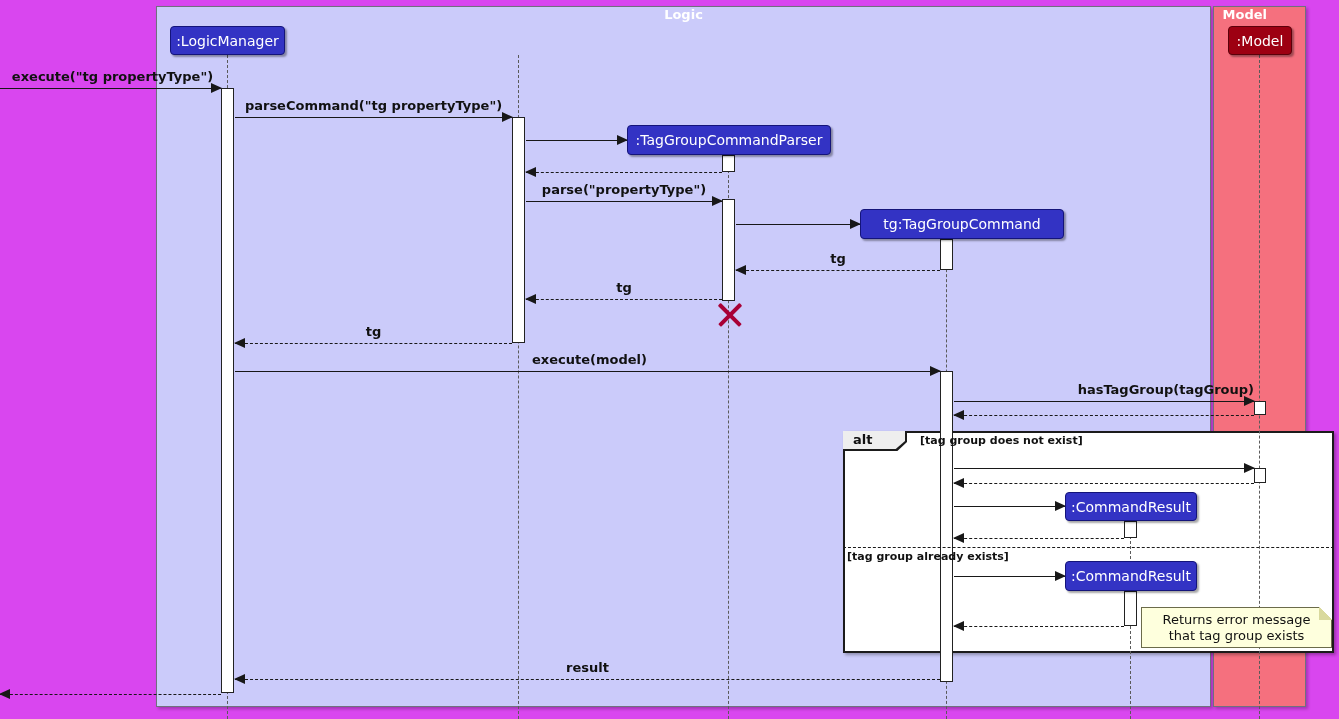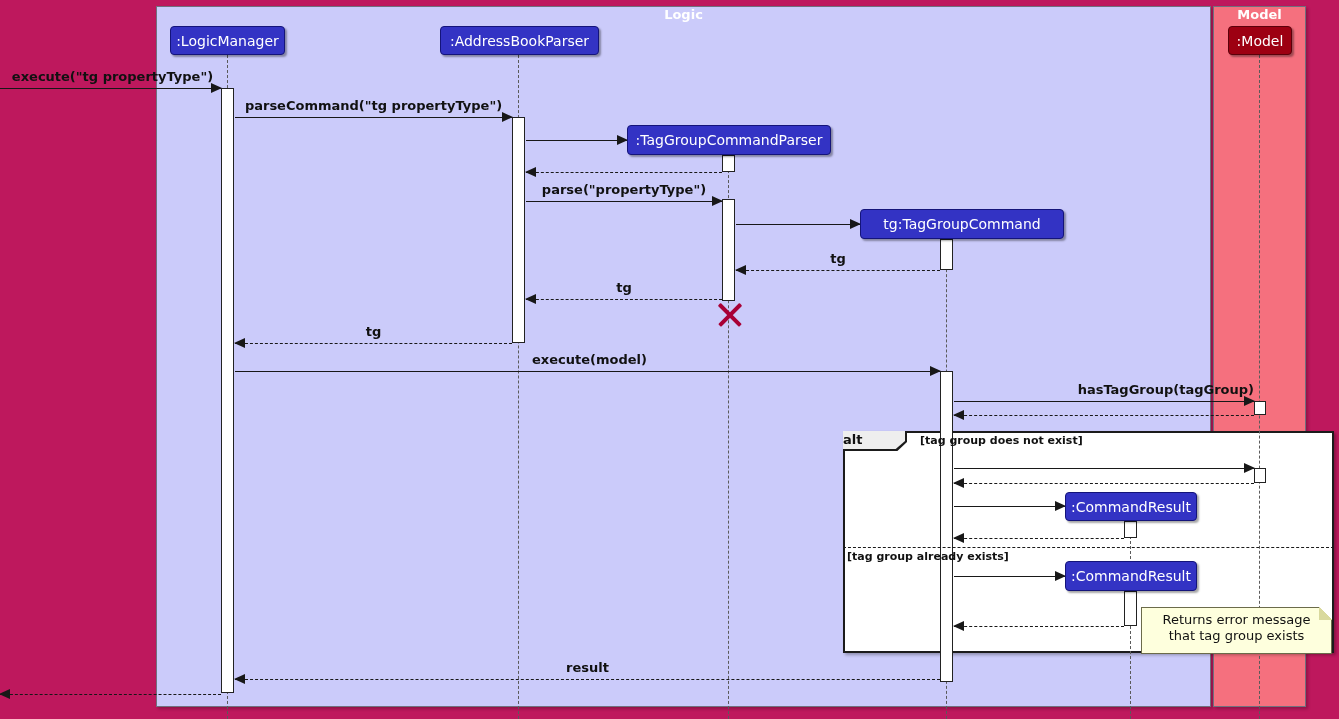--- a/index.html
+++ b/index.html
@@ -1,16 +1,16 @@
 <!DOCTYPE html>
 <html style="--logic-frame-bg: #CBCBFA; --model-frame-bg: #F5707E; --participant-bg: #3333C4; --participant-border: #14147A; --model-participant-bg: #9D0012; --model-participant-border: #5C000A; --activation-bg: #FFFFFF; --arrow-color: #181818; --lifeline-color: #5A5A5A; --alt-bg: #FFFFFF; --alt-border: #1B1B1B; --alt-label-bg: #EEEEEE; --note-bg: #FEFFDD; --note-border: #6B6B4A; --destroy-x: #A80036; --frame-title-color: #FFFFFF;"><head>
 <meta charset="utf-8">
 <style>
   html,body{margin:0;padding:0;background:#ffffff;}
-  #stage{position:relative;width:1339px;height:719px;background:#be185d;overflow:hidden;
+  #stage{position:relative;width:1339px;height:719px;background:#d946ef;overflow:hidden;
          font-family:"DejaVu Sans",sans-serif;}
 
   .sys-frame{position:absolute;border:1px solid #70707e;box-shadow:2px 2px 3px rgba(0,0,0,.25);
              box-sizing:border-box;z-index:1;}
   .frame-title{position:absolute;z-index:2;color:var(--frame-title-color);
                font-size:13px;font-weight:bold;text-align:center;}
 
   .lifeline{position:absolute;width:0;border-left:1.5px dashed var(--lifeline-color);z-index:3;}
 
   .activation{position:absolute;background:var(--activation-bg);border:1.5px solid #222;
@@ -31,21 +31,21 @@
                background:var(--participant-bg);border:1.5px solid var(--participant-border);
                border-radius:4px;color:#fff;font-size:14px;white-space:nowrap;
                box-shadow:2px 2px 2px rgba(0,0,0,.35);box-sizing:border-box;z-index:7;}
   .participant.model-p{background:var(--model-participant-bg);border-color:var(--model-participant-border);}
 
   .alt-frame{position:absolute;background:var(--alt-bg);border:2px solid var(--alt-border);
              box-shadow:2px 2px 3px rgba(0,0,0,.3);box-sizing:border-box;z-index:2;}
   .alt-op{position:absolute;z-index:4;clip-path:polygon(0 0,100% 0,100% 55%,85% 100%,0 100%);}
   .alt-op.outer{background:var(--alt-border);}
   .alt-op.inner{background:var(--alt-label-bg);font-size:13px;font-weight:bold;color:#111;
-                box-sizing:border-box;line-height:17px;}
+                padding-left:10px;box-sizing:border-box;line-height:17px;}
   .guard{position:absolute;font-size:11px;font-weight:bold;color:#111;white-space:nowrap;z-index:4;text-align:center;}
   .alt-divider{position:absolute;height:0;border-top:1.5px dashed #1b1b1b;z-index:4;}
 
   .note{position:absolute;background:var(--note-bg);border:1.5px solid var(--note-border);
         box-sizing:border-box;z-index:8;font-size:13px;color:#111;text-align:center;
         line-height:16px;padding-top:4px;
         clip-path:polygon(0 0,calc(100% - 13px) 0,100% 13px,100% 100%,0 100%);
         box-shadow:2px 2px 2px rgba(0,0,0,.25);}
   .note-fold{position:absolute;width:13px;height:13px;z-index:9;
              background:linear-gradient(to bottom left,transparent 49%,#d9d99e 50%);}
@@ -58,21 +58,21 @@
 </style>
 </head>
 <body>
 
 <div id="stage">
 
   <div class="sys-frame" style="left:156px;top:6px;width:1055px;height:701px;background:var(--logic-frame-bg);"></div>
   <div class="frame-title" style="left:156px;top:7px;width:1055px;">Logic</div>
 
   <div class="sys-frame" style="left:1213px;top:6px;width:93px;height:701px;background:var(--model-frame-bg);"></div>
-  <div class="frame-title" style="left:1213px;top:7px;width:93px;">Model</div>
+  <div class="frame-title" style="left:1174px;top:7px;width:93px;text-align:right;">Model</div>
 
   <div class="alt-frame" style="left:843px;top:431px;width:491px;height:222px;"></div>
 
   <div class="lifeline" style="left:227px;top:55px;height:664px;"></div>
   <div class="lifeline" style="left:518px;top:55px;height:664px;"></div>
   <div class="lifeline" style="left:728px;top:155px;height:564px;"></div>
   <div class="lifeline" style="left:946px;top:239px;height:480px;"></div>
   <div class="lifeline" style="left:1130px;top:521px;height:198px;"></div>
   <div class="lifeline" style="left:1259px;top:55px;height:664px;"></div>
 
@@ -120,40 +120,37 @@
 
   <div class="alt-op outer" style="left:843px;top:431px;width:64px;height:20px;"></div>
   <div class="alt-op inner" style="left:843px;top:431px;width:62px;height:18px;">alt</div>
   <div class="guard" style="left:920px;top:434px;">[tag group does not exist]</div>
   <div class="alt-divider" style="left:843px;top:547px;width:491px;"></div>
   <div class="guard" style="left:847px;top:550px;">[tag group already exists]</div>
 
   <div class="participant" style="left:170px;top:26px;width:115px;height:29px;">
     <span>:LogicManager</span>
   </div>
-  <div class="participant" style="left:440px;top:26px;width:159px;height:29px;">
-    <span>:AddressBookParser</span>
-  </div>
   <div class="participant" style="left:627px;top:125px;width:204px;height:30px;align-items:center;">
     <span>:TagGroupCommandParser</span>
   </div>
   <div class="participant" style="left:860px;top:209px;width:204px;height:30px;">
     <span>tg:TagGroupCommand</span>
   </div>
   <div class="participant model-p" style="left:1228px;top:26px;width:64px;height:29px;">
     <span>:Model</span>
   </div>
   <div class="participant" style="left:1065px;top:492px;width:132px;height:29px;">
     <span>:CommandResult</span>
   </div>
   <div class="participant" style="left:1065px;top:561px;width:132px;height:30px;">
     <span>:CommandResult</span>
   </div>
 
   <div class="destroy" style="left:716px;top:301px;"></div>
 
-  <div class="note" style="left:1141px;top:607px;width:191px;height:47px;">
+  <div class="note" style="left:1141px;top:607px;width:191px;height:41px;">
     <div>Returns error message</div>
     <div>that tag group exists</div>
   </div>
   <div class="note-fold" style="left:1319px;top:607px;"></div>
 
 </div>
 
 </body></html>

